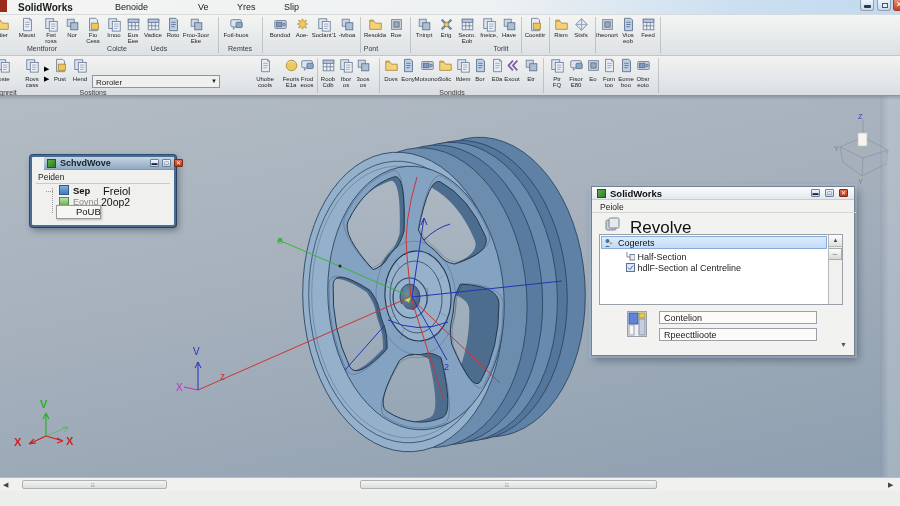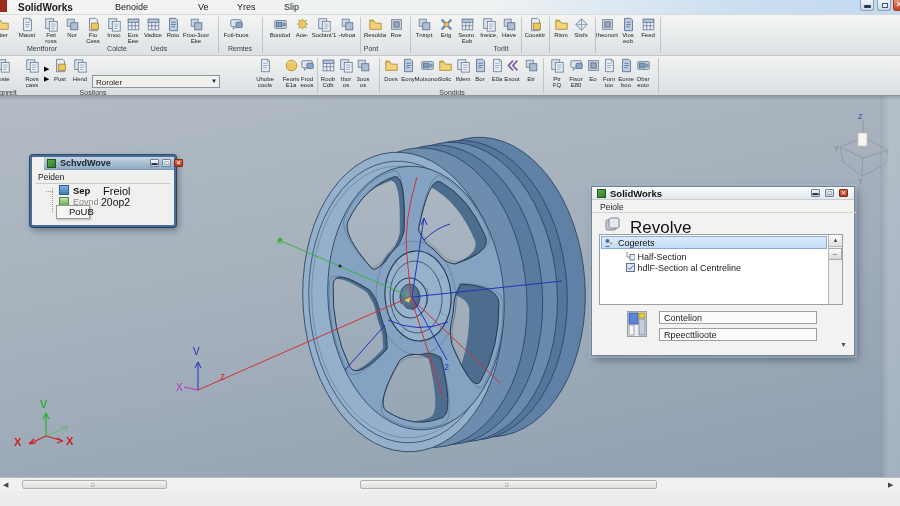--- a/index.html
+++ b/index.html
@@ -492,21 +492,21 @@
 <div style="position:absolute;left:6px;top:15px;font-size:8.5px;color:#222">Peiden</div>
 <div style="position:absolute;left:4px;top:26px;width:134px;height:1px;background:#c9c9c6"></div>
 <div style="position:absolute;left:20px;top:31px;width:1px;height:25px;border-left:1px dotted #999"></div>
 <div style="position:absolute;left:14px;top:34px;width:7px;height:1px;border-top:1px dotted #999"></div>
 <div style="position:absolute;left:27px;top:28px;width:10px;height:10px;background:linear-gradient(#7fb3e0,#4479b4);border:1px solid #2d5c92"></div>
 <div style="position:absolute;left:41px;top:28px;font-size:9.5px;color:#111;font-weight:bold">Sep</div>
 <div style="position:absolute;left:71px;top:28px;font-size:11px;color:#111">Freiol</div>
 <div style="position:absolute;left:27px;top:40px;width:10px;height:9px;background:linear-gradient(#bfe3a8,#74a85b);border:1px solid #57854a"></div>
 <div style="position:absolute;left:41px;top:40px;font-size:9px;color:#8a8a86">Eovnd</div>
 <div style="position:absolute;left:69px;top:39px;font-size:10.5px;color:#111">20op2</div>
-<div style="position:absolute;left:24px;top:48px;width:34px;height:14px;background:#f6f6f4;border:1px solid #9a9a96;box-shadow:1px 1px 2px rgba(0,0,0,0.25);font-size:9.5px;color:#111;padding-left:12px">PoUB</div>
+<div style="position:absolute;left:24px;top:48px;width:45px;height:14px;background:#f6f6f4;border:1px solid #9a9a96;box-shadow:1px 1px 2px rgba(0,0,0,0.25);font-size:9.5px;color:#111;padding-left:19px">PoUB</div>
 </div>
     <div id="rdlg">
 <div class="tbar">
         <div class="tico"></div>
         <div class="ttxt">SolidWorks</div>
 <div class="mwbtn" style="left:219px"><span>▬</span></div>
 <div class="mwbtn" style="left:233px">□</div>
 <div class="mwbtn close" style="left:247px">✕</div>
       </div>
 <div style="position:absolute;left:8px;top:15px;font-size:8.5px;color:#222">Peiole</div>

